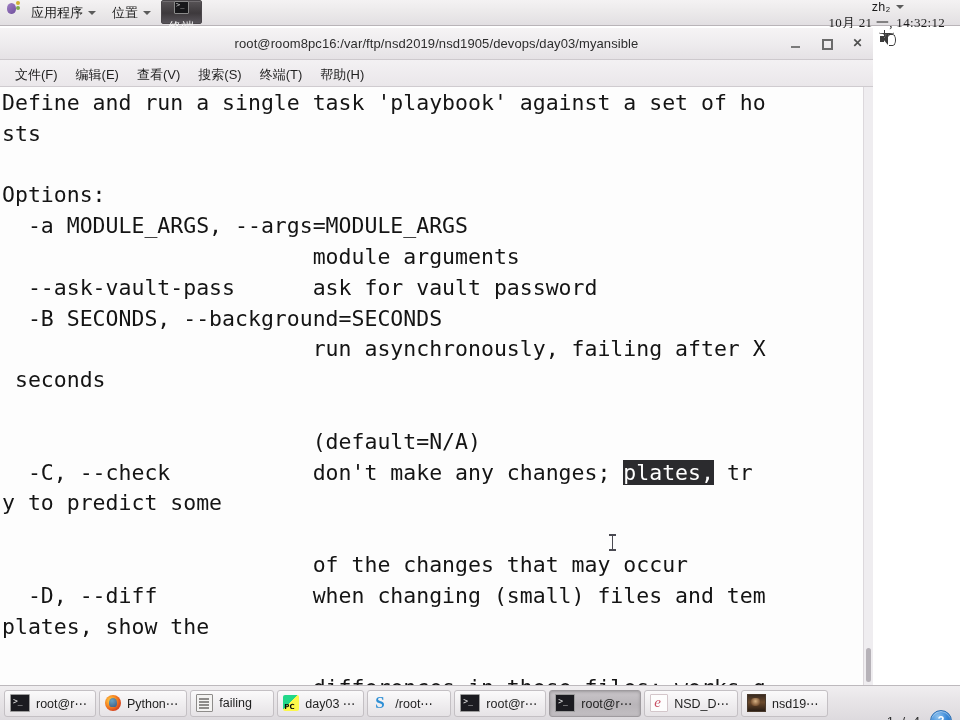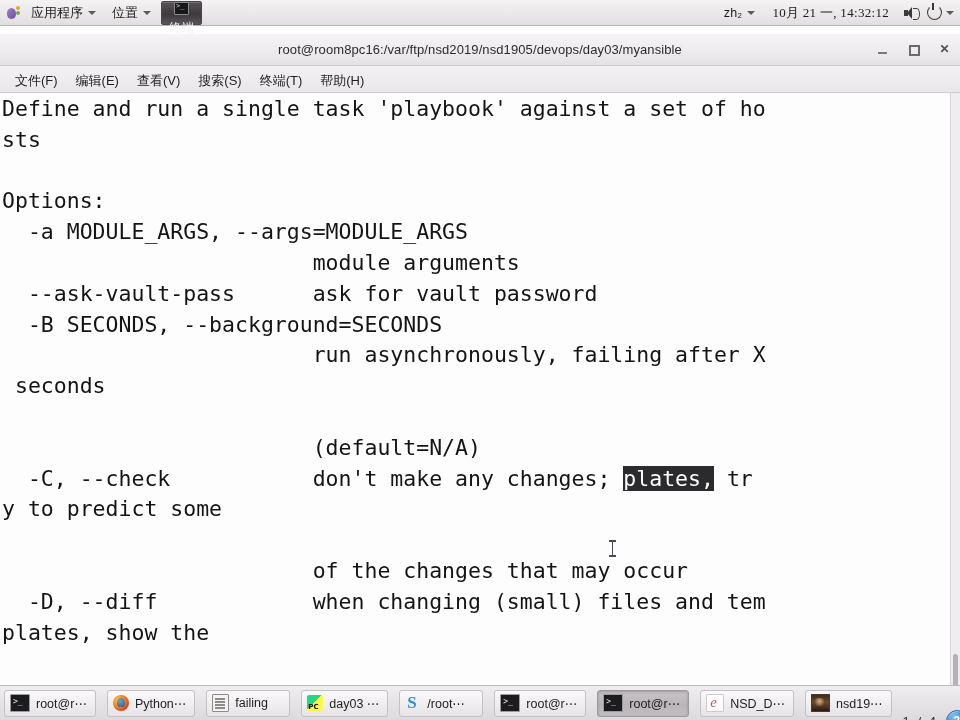--- a/index.html
+++ b/index.html
@@ -25,22 +25,22 @@
     left: 0; top: 0;
     width: 960px; height: 26px;
     background: linear-gradient(to bottom, #f4f2f3 0%, #eceaeb 45%, #e2dfe2 100%);
     border-bottom: 1px solid #b9b4b8;
     display: flex;
     align-items: center;
     font-size: 13px;
     color: #1c1c1c;
     box-sizing: border-box;
   }
-  .panel-left { display: flex; align-items: center; height: 26px; }
-  .panel-right { margin-left: auto; display: flex; align-items: center; height: 26px; padding-right: 6px; }
+  .panel-left { display: flex; height: 26px; }
+  .panel-right { margin-left: auto; display: flex; align-items: center; height: 26px; padding-right: 6px; flex-direction: column; }
 
   .panel-menu {
     display: flex; align-items: center; gap: 5px;
     padding: 0 8px; height: 26px;
     cursor: default;
   }
   .panel-menu .caret {
     width: 0; height: 0;
     border-left: 4px solid transparent;
     border-right: 4px solid transparent;
@@ -141,22 +141,22 @@
   }
   .power-icon::after {
     content: "";
     position: absolute; left: 4.2px; top: -3px;
     width: 1.6px; height: 7px; background: #3a3a3a;
   }
 
   
   #term-window {
     position: absolute;
-    left: 0; top: 34px;
-    width: 960px; height: 659px;
+    left: 0; top: 28px;
+    width: 873px; height: 659px;
     background: #ef4444;
   }
 
   #titlebar {
     position: relative;
     height: 31px;
     background: linear-gradient(to bottom,#f6f4f5 0%,#eeecee 50%,#e5e2e5 100%);
     border-bottom: 1px solid #cdc9cd;
     display: flex;
     align-items: center;
@@ -276,21 +276,21 @@
   #taskbar {
     position: absolute;
     left: 0; top: 685px;
     width: 960px; height: 35px;
     background: linear-gradient(to bottom,#f0eef0 0%,#e8e5e8 40%,#dddade 100%);
     border-top: 1px solid #bdb9bd;
     display: flex;
     align-items: center;
     padding: 0 4px;
     box-sizing: border-box;
-    gap: 11px;
+    gap: 3px;
   }
   .task-btn {
     display: flex;
     align-items: center;
     gap: 6px;
     height: 27px;
     padding: 0 8px 0 5px;
     min-width: 84px;
     background: linear-gradient(to bottom,#fbfafb,#efedef 55%,#e6e3e6);
     border: 1px solid #c4c0c4;

